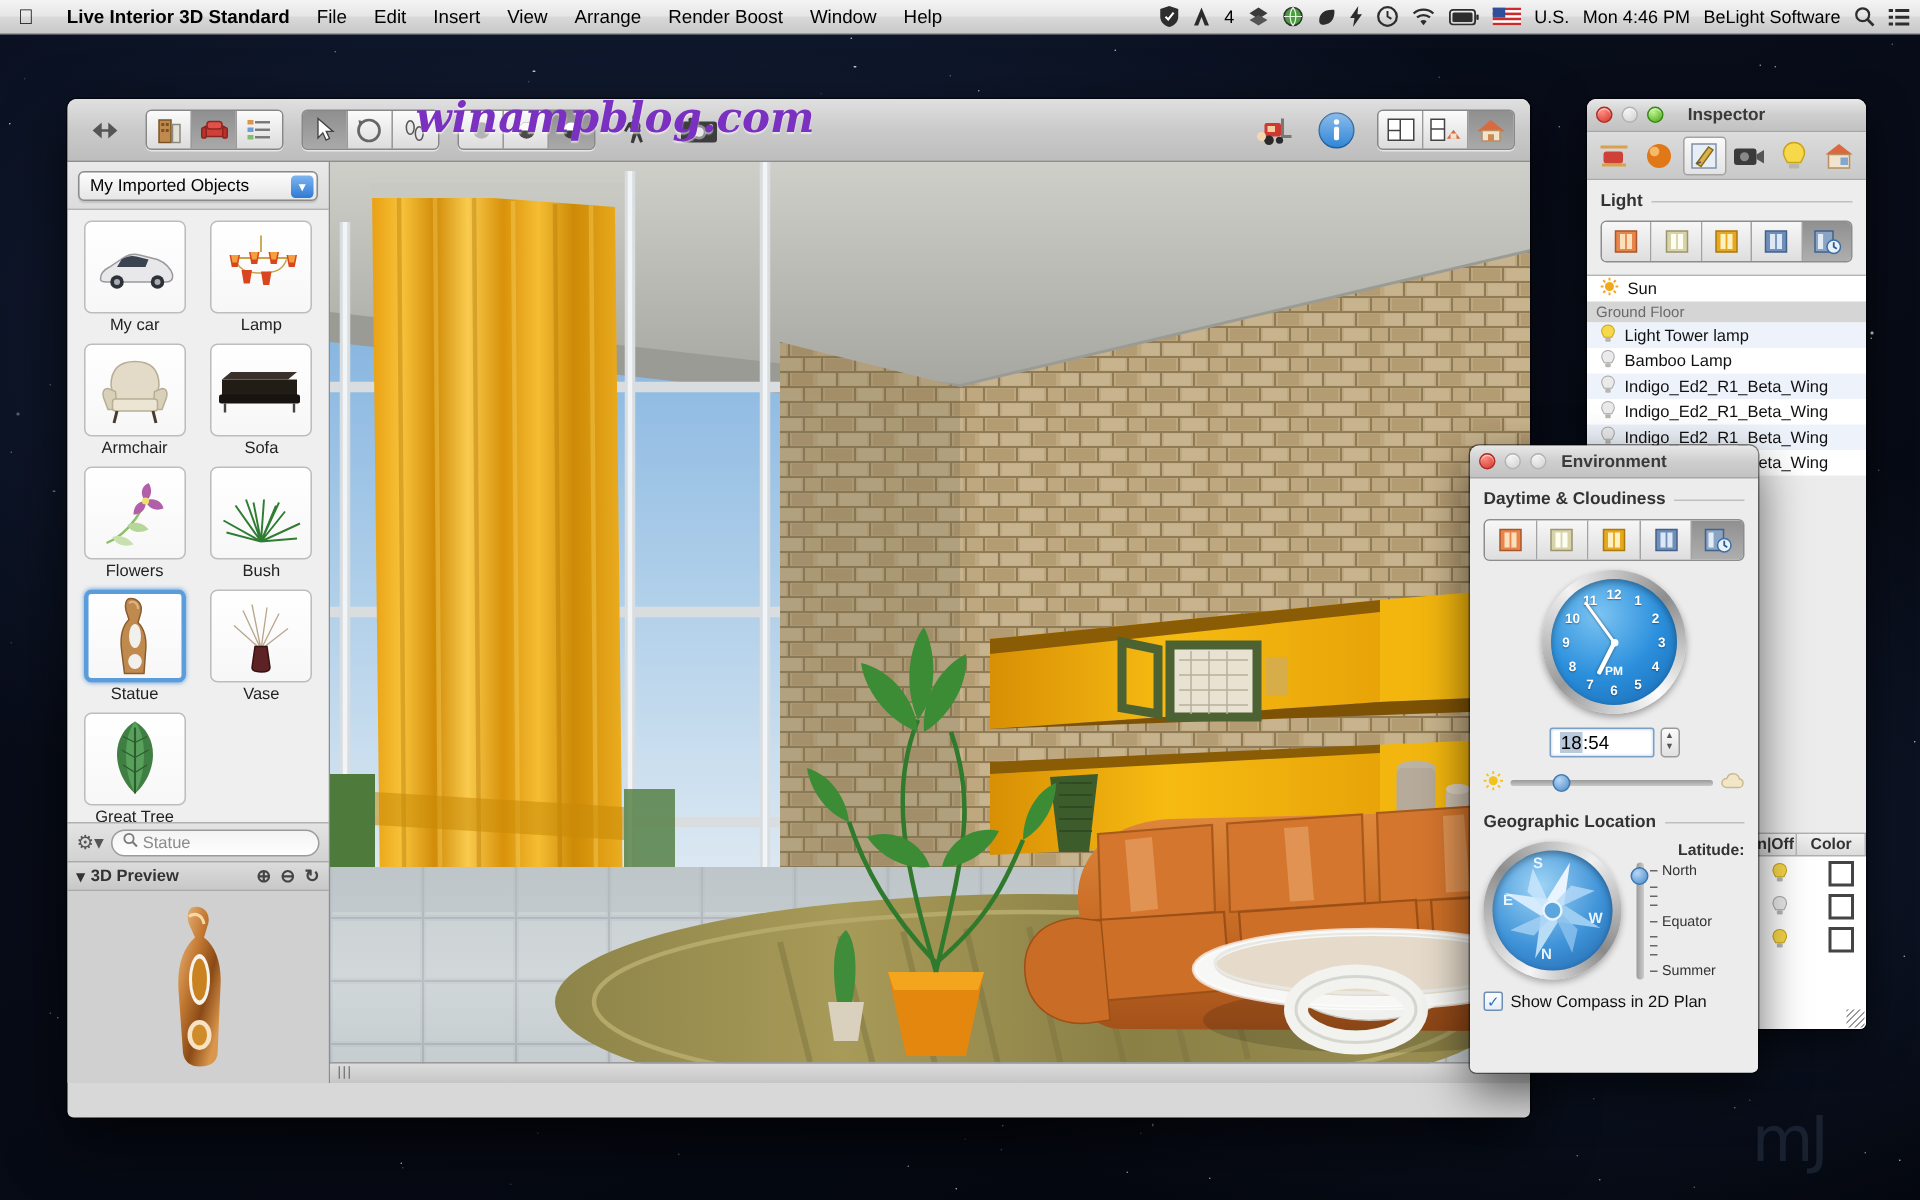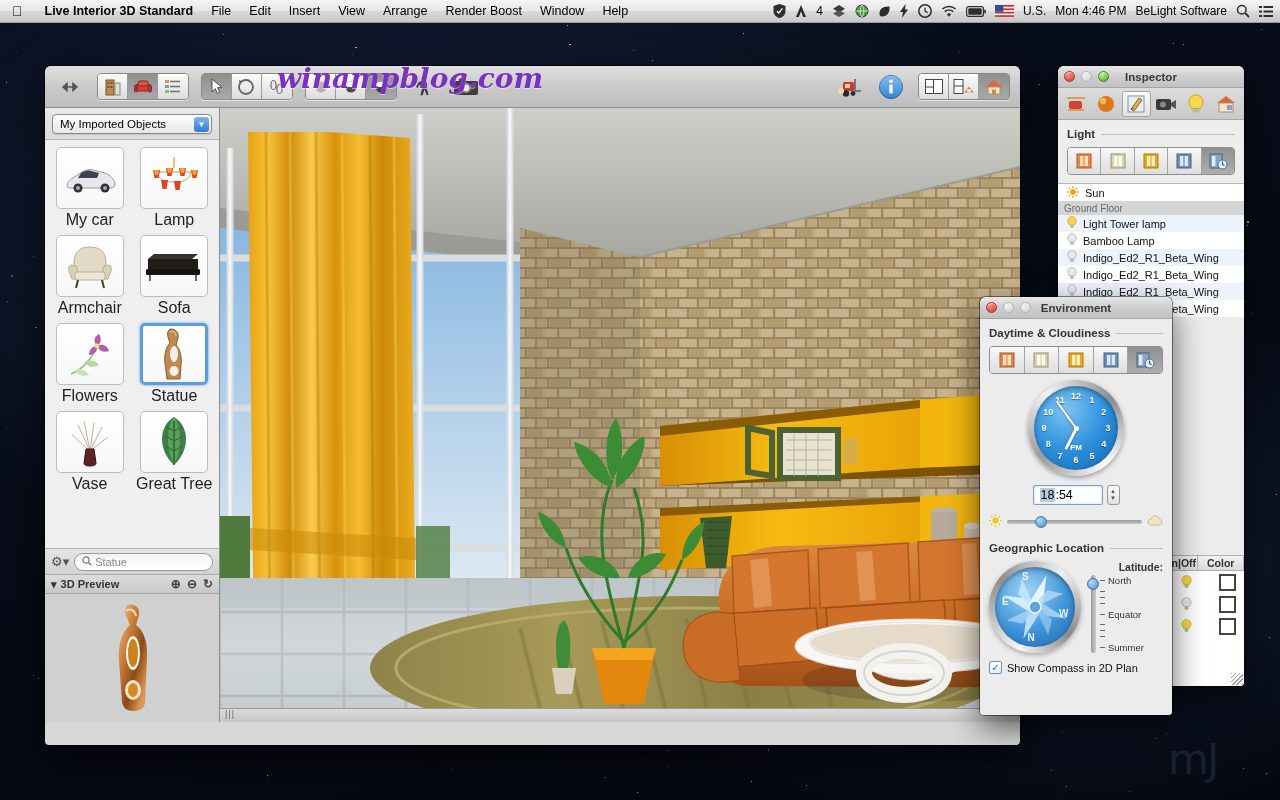--- a/index.html
+++ b/index.html
@@ -126,21 +126,21 @@
     padding:7px 5px 0; display:grid; grid-template-columns:1fr 1fr;
     gap:3px 5px; align-content:start;
   }
   .libcell{ display:flex; flex-direction:column; align-items:center; }
   .thumb{
     width:68px; height:62px; border:1px solid #bdbdbd; border-radius:5px;
     background:linear-gradient(to bottom,#fff,#f7f7f7);
     display:flex; align-items:center; justify-content:center; overflow:hidden;
   }
   .libcell.sel .thumb{ border:3px solid #5b9ddb; box-shadow:0 0 3px rgba(70,140,215,.8); }
-  .libcap{ font-size:16px; color:#222; margin:2px 0 3px; }
+  .libcap{ font-size:11px; color:#222; margin:2px 0 3px; }
   .libfoot{
     height:26px; background:linear-gradient(to bottom,#e4e4e4,#d2d2d2);
     border-top:1px solid #b0b0b0; display:flex; align-items:center; gap:5px; padding:0 6px;
   }
   .gear{ font-size:13px; color:#555; }
   .searchfield{
     flex:1; height:18px; border-radius:9px; border:1px solid #9b9b9b;
     background:linear-gradient(to bottom,#f3f3f3,#fff);
     display:flex; align-items:center; gap:3px; padding:0 7px; font-size:11px; color:#8a8a8a;
   }
@@ -899,20 +899,30 @@
                   <path d="M36 16c-4-4-3-10 2-12 3 4 2 10-2 12z"></path>
                   <path d="M36 16c5-3 11 0 12 5-5 2-10 0-12-5z"></path>
                   <path d="M36 16c1 5-3 9-8 9 0-5 3-9 8-9z"></path>
                 </g>
                 <circle cx="36" cy="16" r="2.4" fill="#f0e06a"></circle>
               </svg>
           </div>
           <div class="libcap">Flowers</div>
         </div>
 
+        <div class="libcell">
+          <div class="thumb">
+            <svg width="58" height="42" viewBox="0 0 58 42">
+                <g stroke="#2f7d33" stroke-width="1.3" fill="none">
+                  <path d="M29 40 12 16M29 40 19 12M29 40l2-28M29 40l12-26M29 40l16-20M29 40 4 26M29 40l26-12M29 40 6 34M29 40l24-2M29 40 24 14M29 40l10-24"></path>
+                </g>
+              </svg>
+          </div>
+          <div class="libcap">Bush</div>
+        </div>
 
         <div class="libcell sel">
           <div class="thumb">
             <svg width="30" height="54" viewBox="0 0 30 54">
                 <path d="M12 2c5 0 8 4 7 9l-2 7c4 4 6 11 5 20l-1 14H8l-2-16c-1-9 1-16 5-20l-2-6c-1-4 0-8 3-8z" fill="#c08a4e" stroke="#8a5c2c"></path>
                 <ellipse cx="15" cy="27" rx="4" ry="8" fill="#f2f0ec"></ellipse>
                 <ellipse cx="15" cy="44" rx="4.5" ry="5" fill="#f2f0ec"></ellipse>
                 <path d="M11 5c3-2 6 0 6 4" stroke="#e0b584" fill="none" stroke-width="1.4"></path>
               </svg>
           </div>

